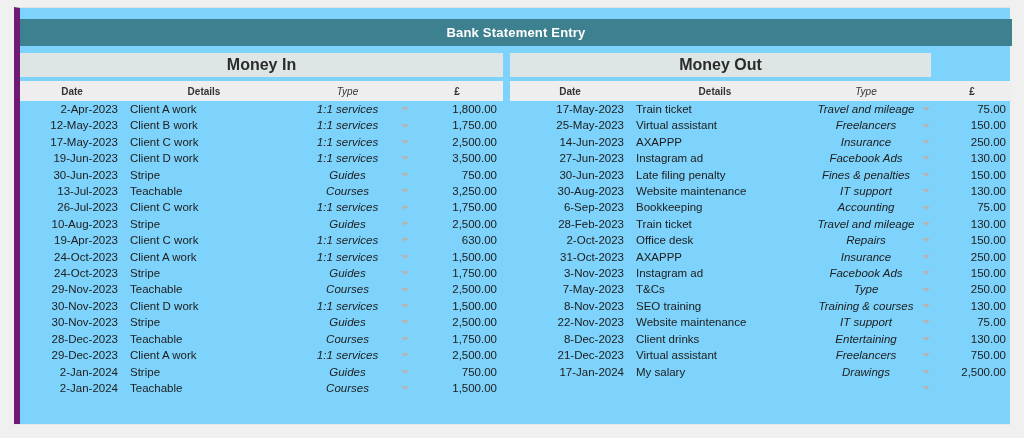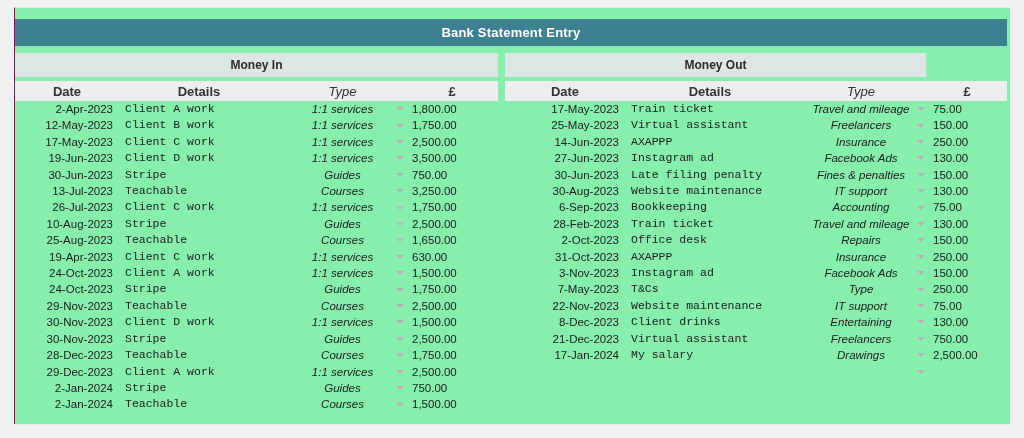--- a/index.html
+++ b/index.html
@@ -13,23 +13,23 @@
     position: relative;
   }
 
   
   #sheet {
     position: absolute;
     left: 14px;
     top: 7px;
     width: 996px;
     height: 417px;
-    background: #86efac;
+    background: #7dd3fc;
     border-top: 1px solid #e2e2e2;
-    border-left: 1px solid #701a75;
+    border-left: 6px solid #701a75;
   }
 
   
   .title-bar {
     position: absolute;
     left: 0;
     top: 11px;
     width: 992px;
     height: 27px;
     background: #3d808f;
@@ -42,21 +42,21 @@
     letter-spacing: .2px;
   }
 
   
   .band {
     position: absolute;
     top: 45px;
     height: 24px;
     background: #dde6e4;
     color: #2b2b2b;
-    font-size: 12px;
+    font-size: 16px;
     font-weight: bold;
     display: flex;
     align-items: center;
     justify-content: center;
   }
   .band.left  { left: 0px;   width: 483px; }
   .band.right { left: 490px; width: 421px; }
 
   
   .tbl {
@@ -66,42 +66,42 @@
     table-layout: fixed;
     font-size: 11.5px;
     color: #202020;
   }
   .tbl.left  { left: 0px;   width: 483px; }
   .tbl.right { left: 490px; width: 502px; }
 
   .tbl thead th {
     background: #eeeeee;
     height: 20px;
-    font-size: 13px;
+    font-size: 10px;
     font-weight: normal;
     color: #333333;
     padding: 0 6px;
   }
   .tbl thead th.h-date,
   .tbl thead th.h-details,
   .tbl thead th.h-amt { font-weight: bold; }
   .tbl thead th.h-type { font-style: italic; font-weight: normal; }
 
   .tbl tbody td {
     height: 16.4px;
     line-height: 16.4px;
     padding: 0 6px;
     white-space: nowrap;
     overflow: hidden;
   }
 
   .c-date    { text-align: right;  }
-  .c-details { text-align: left; font-family: Liberation Mono, monospace;   }
+  .c-details { text-align: left;   }
   .c-type    { text-align: center; font-style: italic; position: relative; }
-  .c-amt     { text-align: left;  }
+  .c-amt     { text-align: right;  }
 
   
   .dd {
     position: absolute;
     right: 2px;
     top: 50%;
     transform: translateY(-50%);
     width: 0; height: 0;
     border-left: 4px solid transparent;
     border-right: 4px solid transparent;
@@ -199,26 +199,20 @@
           <td class="c-type"><span>1:1 services</span><span class="dd"></span></td>
           <td class="c-amt">1,750.00</td>
         </tr>
         <tr>
           <td class="c-date">10-Aug-2023</td>
           <td class="c-details">Stripe</td>
           <td class="c-type"><span>Guides</span><span class="dd"></span></td>
           <td class="c-amt">2,500.00</td>
         </tr>
         <tr>
-          <td class="c-date">25-Aug-2023</td>
-          <td class="c-details">Teachable</td>
-          <td class="c-type"><span>Courses</span><span class="dd"></span></td>
-          <td class="c-amt">1,650.00</td>
-        </tr>
-        <tr>
           <td class="c-date">19-Apr-2023</td>
           <td class="c-details">Client C work</td>
           <td class="c-type"><span>1:1 services</span><span class="dd"></span></td>
           <td class="c-amt">630.00</td>
         </tr>
         <tr>
           <td class="c-date">24-Oct-2023</td>
           <td class="c-details">Client A work</td>
           <td class="c-type"><span>1:1 services</span><span class="dd"></span></td>
           <td class="c-amt">1,500.00</td>
@@ -356,20 +350,26 @@
           <td class="c-type"><span>Facebook Ads</span><span class="dd"></span></td>
           <td class="c-amt">150.00</td>
         </tr>
         <tr>
           <td class="c-date">7-May-2023</td>
           <td class="c-details">T&amp;Cs</td>
           <td class="c-type"><span>Type</span><span class="dd"></span></td>
           <td class="c-amt">250.00</td>
         </tr>
         <tr>
+          <td class="c-date">8-Nov-2023</td>
+          <td class="c-details">SEO training</td>
+          <td class="c-type"><span>Training &amp; courses</span><span class="dd"></span></td>
+          <td class="c-amt">130.00</td>
+        </tr>
+        <tr>
           <td class="c-date">22-Nov-2023</td>
           <td class="c-details">Website maintenance</td>
           <td class="c-type"><span>IT support</span><span class="dd"></span></td>
           <td class="c-amt">75.00</td>
         </tr>
         <tr>
           <td class="c-date">8-Dec-2023</td>
           <td class="c-details">Client drinks</td>
           <td class="c-type"><span>Entertaining</span><span class="dd"></span></td>
           <td class="c-amt">130.00</td>

